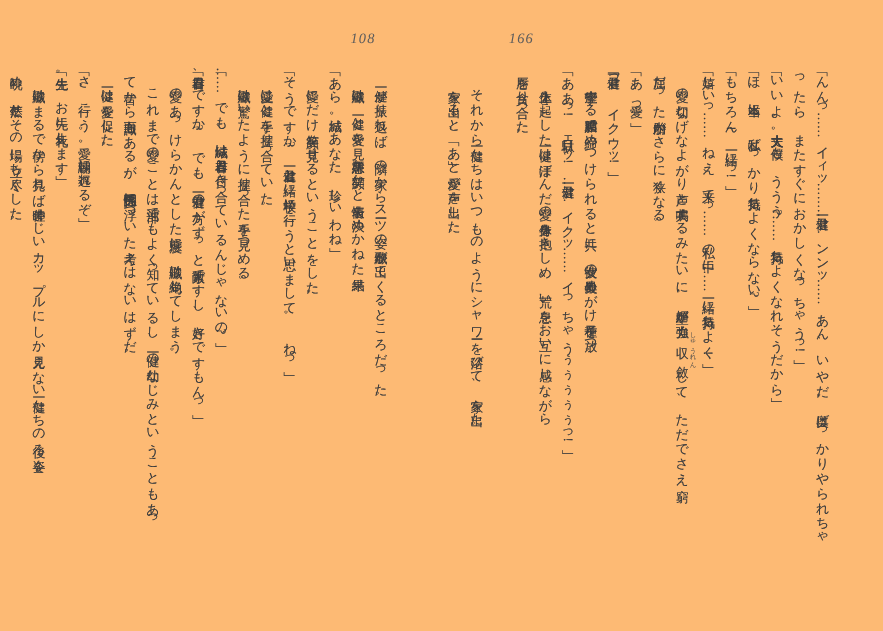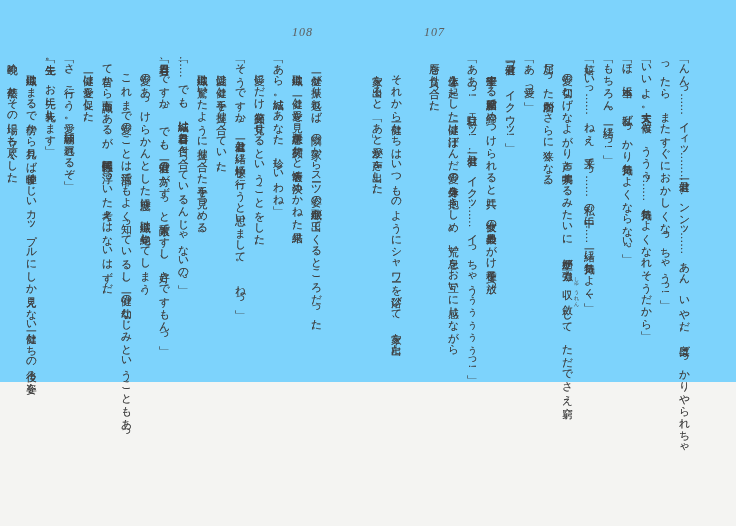--- a/index.html
+++ b/index.html
@@ -6,22 +6,22 @@
     margin: 0;
     padding: 0;
     width: 736px;
     height: 526px;
     overflow: hidden;
     background: #f4f4f2;
   }
   .spread {
     position: relative;
     width: 736px;
-    height: 382px;
-    background: #7dd3fc;
+    height: 526px;
+    background: #fdba74;
     font-family: "Liberation Serif", "DejaVu Serif", serif;
   }
   .page {
     position: absolute;
     top: 0;
     width: 368px;
     height: 526px;
   }
   .page-left  { left: 0; }
   .page-right { left: 368px; }
@@ -83,21 +83,21 @@
         <div class="line indent">これまで愛のことは部活でもよく知っているし、健一の幼なじみということもあっ</div>
         <div class="line">て昔から面識もあるが、男性関係に浮ついた考えはないはずだ。</div>
         <div class="line indent">健一は愛を促した。</div>
         <div class="line">「さ、行こう。愛。朝練に遅れるぞ」</div>
         <div class="line">「先生。　お先に失礼します」</div>
         <div class="line indent">歌織はまるで傍から見れば仲睦まじいカップルにしか見えない健一たちの後ろ姿を</div>
         <div class="line">眺め、茫然とその場に立ち尽くした。</div>
       </div>
   </div>
   <div class="page page-right">
-    <div class="page-number">107</div>
+    <div class="page-number">166</div>
     <div class="text-block">
         <div class="line">「んんっ……イィッ……健一君……ンンッ……あん、いやだ。奥ばっかりやられちゃ</div>
         <div class="line">ったら、またすぐにおかしくなっちゃうっ!」</div>
         <div class="line">「いいよ。大丈夫。僕も、ううう?……気持ちよくなれそうだから」</div>
         <div class="line">「ほ、本当に?　私ばっかり気持ちよくならない?」</div>
         <div class="line">「もちろん!　一緒にっ!」</div>
         <div class="line">「嬉しいっ……ねえ、来てっ……私の中に……一緒に気持ちよく!」</div>
         <div class="line indent">愛の切なげなよがり声と共鳴するみたいに、媚壁が力強く<ruby><span>収斂</span><rt>しゅうれん</rt></ruby>して、ただでさえ窮</div>
         <div class="line">屈だった胎内がさらに狭くなる。</div>
         <div class="line">「あ、愛っ!」</div>

